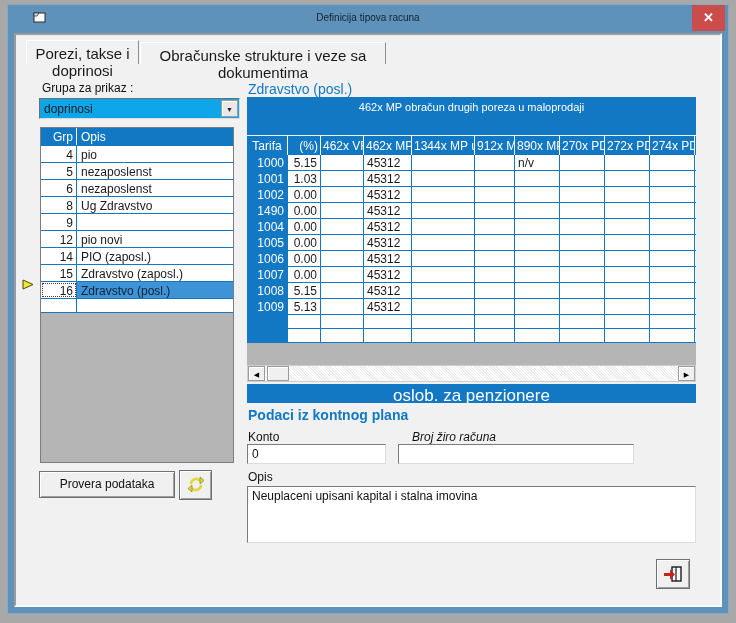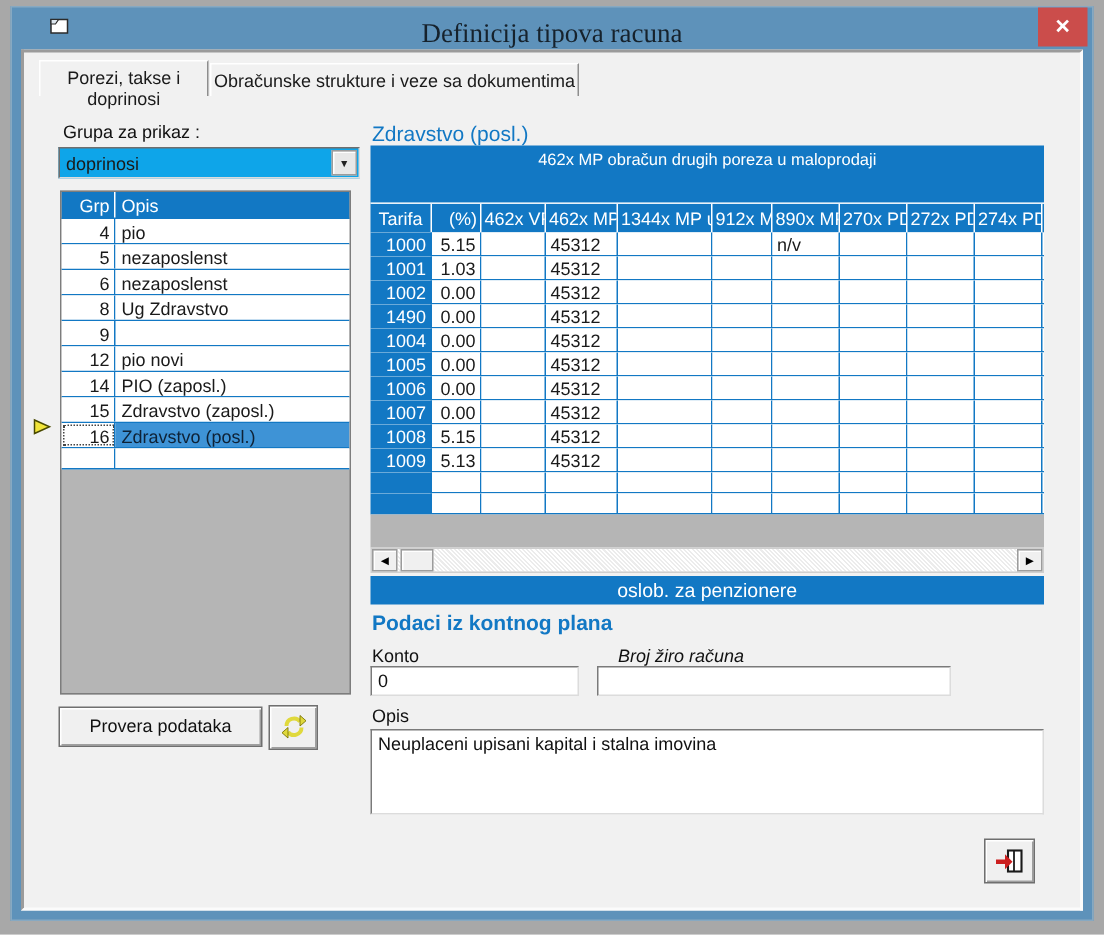--- a/index.html
+++ b/index.html
@@ -12,41 +12,41 @@
     position:relative;
     overflow:hidden;
   }
   .window {
     position:absolute; left:7px; top:4px; width:722px; height:610px;
     background:#5e92ba; border:1px solid #87a9c2;
   }
   .titlebar { position:relative; height:28px; }
   .titlebar-title {
     position:absolute; left:0; right:0; top:7px; text-align:center;
-    font-size:18px; color:#16222c;font-family:Liberation Serif, serif;
+    font-size:10px; color:#16222c;
   }
   .form-icon { position:absolute; left:25px; top:6px; width:14px; height:13px; }
   .close-btn {
     position:absolute; right:3px; top:0px; width:33px; height:26px;
     background:#cb4d4b; color:#fff; font-size:13px; font-weight:bold;
     text-align:center; line-height:26px; cursor:pointer;
   }
   .content {
     position:absolute; left:6px; top:28px; right:6px; bottom:6px;
     background:#f1f1f1;
     border:2px solid; border-color:#9b9b9b #fbfbfb #fbfbfb #9b9b9b;
   }
   .page { position:absolute; inset:0; }
 
   
   .tab {
     position:absolute; background:#f1f1f1;
     border:1px solid #8e8e8e; border-bottom:none;
     border-top-color:#ffffff; border-left-color:#ffffff;
-    font-size:12px; text-align:center; padding-top:4px; cursor:pointer;
+    font-size:15px; text-align:center; padding-top:4px; cursor:pointer;
   }
   .tab.active { left:10px; top:5px; width:113px; height:24px; z-index:2; }
   .tab.inactive { left:124px; top:7px; width:246px; height:22px; }
 
   
   .lbl { position:absolute; color:#111; }
   .combo {
     position:absolute; left:23px; top:63px; width:201px; height:21px;
     background:#0ea5e9; border:1px solid; border-color:#6e6e6e #dcdcdc #dcdcdc #6e6e6e;
     cursor:pointer;
@@ -119,21 +119,21 @@
     border:1px solid #9c9c9c; box-shadow: inset 1px 1px 0 #fff;
     font-size:7px; line-height:15px; text-align:center; color:#000; cursor:pointer;
   }
   .sb-left { left:0; } .sb-right { right:0; }
   .sb-thumb {
     position:absolute; left:19px; top:0; width:22px; height:15px; background:#f0f0f0;
     border:1px solid #9c9c9c; box-shadow: inset 1px 1px 0 #fff; cursor:grab;
   }
   .r-footer-banner {
     position:absolute; left:231px; top:349px; width:449px; height:19px;
-    background:#1278c4; color:#fff; font-size:13px; text-align:center; padding-top:2px;
+    background:#1278c4; color:#fff; font-size:17px; text-align:center; padding-top:2px;
   }
   .k-heading { position:absolute; left:232px; top:372px; color:#1278c4;
     font-size:14px; font-weight:bold; }
   .field {
     position:absolute; height:20px; background:#fff;
     border:1px solid; border-color:#7a7a7a #dcdcdc #dcdcdc #7a7a7a;
     font-family:"Liberation Sans",sans-serif; font-size:12px; padding:2px 4px; color:#111;
   }
   .f-konto { left:231px; top:409px; width:139px; }
   .f-ziro  { left:382px; top:409px; width:236px; }

